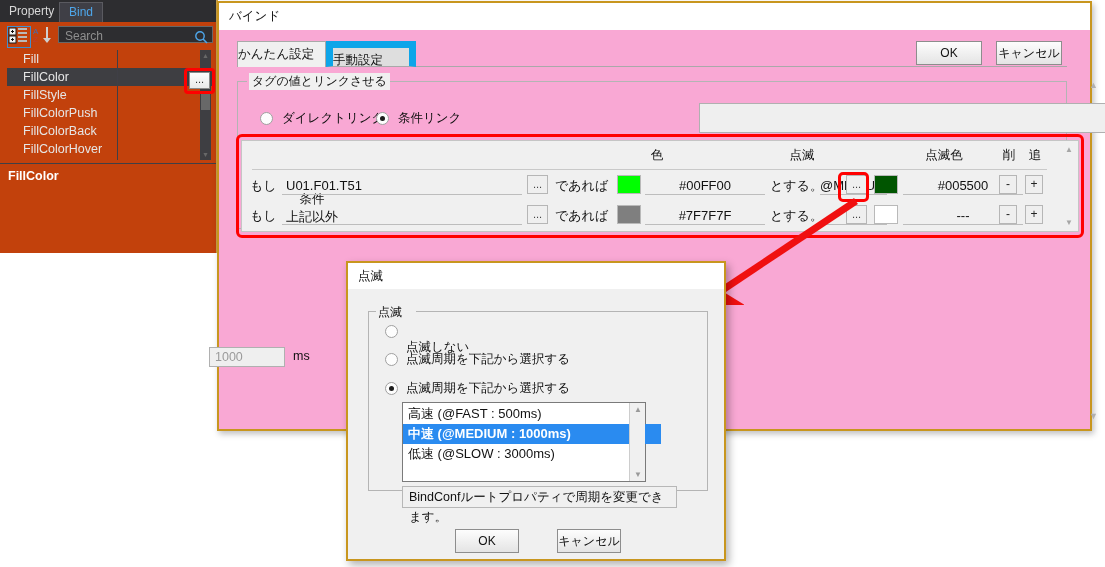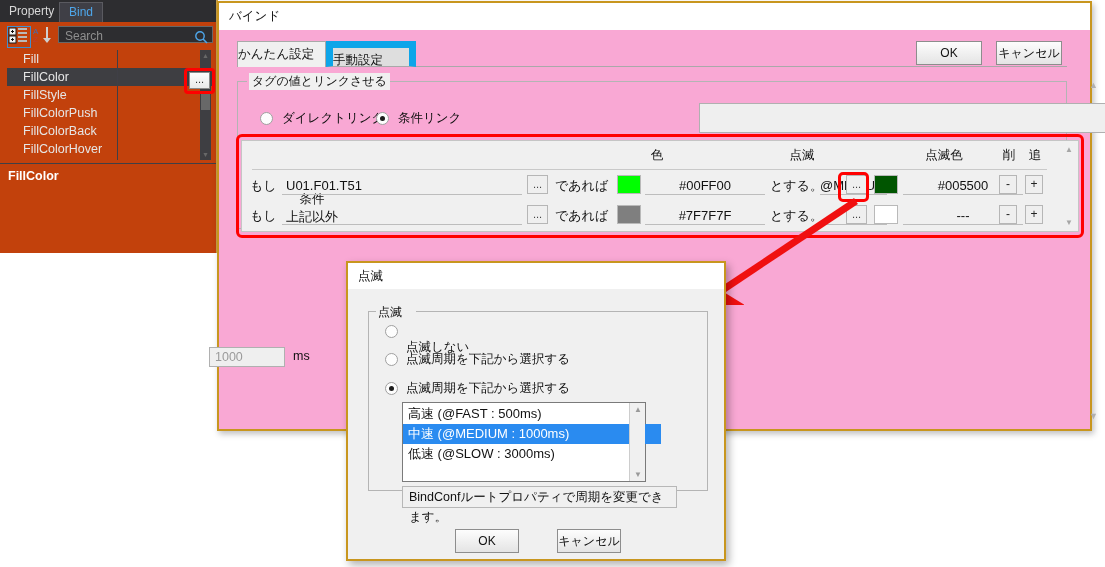--- a/index.html
+++ b/index.html
@@ -174,21 +174,21 @@
   }
   .ms-unit { position: absolute; left: 293px; top: 349px; font-size: 12.5px; color: #111; }
 
   .listbox {
     position: absolute; left: 402px; top: 402px; width: 244px; height: 80px;
     background: #ffffff; border: 1px solid #7a7a7a; box-sizing: border-box;
   }
   .li { position: absolute; left: 0; width: 258px; height: 20px; font-size: 13px;
     color: #111; line-height: 19px; padding-left: 5px; box-sizing: border-box; }
   .li.i0 { top: 1px; }
-  .li.i1 { top: 21px; background: #2a8bf0; color: #ffffff; }
+  .li.i1 { top: 21px; background: #2a8bf0; color: #ffffff; font-weight: bold; }
   .li.i2 { top: 41px; }
   .lb-scroll { position: absolute; right: 0; top: 0; width: 15px; height: 78px; background: #f0f0f0;
     border-left: 1px solid #cdcdcd; }
   .lb-scroll .a { position: absolute; left: 4px; color: #9a9a9a; font-size: 8px; }
   .lb-scroll .a.up { top: 2px; }
   .lb-scroll .a.dn { bottom: 2px; }
 
   .hintbox {
     position: absolute; left: 402px; top: 486px; width: 275px; height: 22px;
     background: #f0f0f0; border: 1px solid #b7b7b7; box-sizing: border-box;

